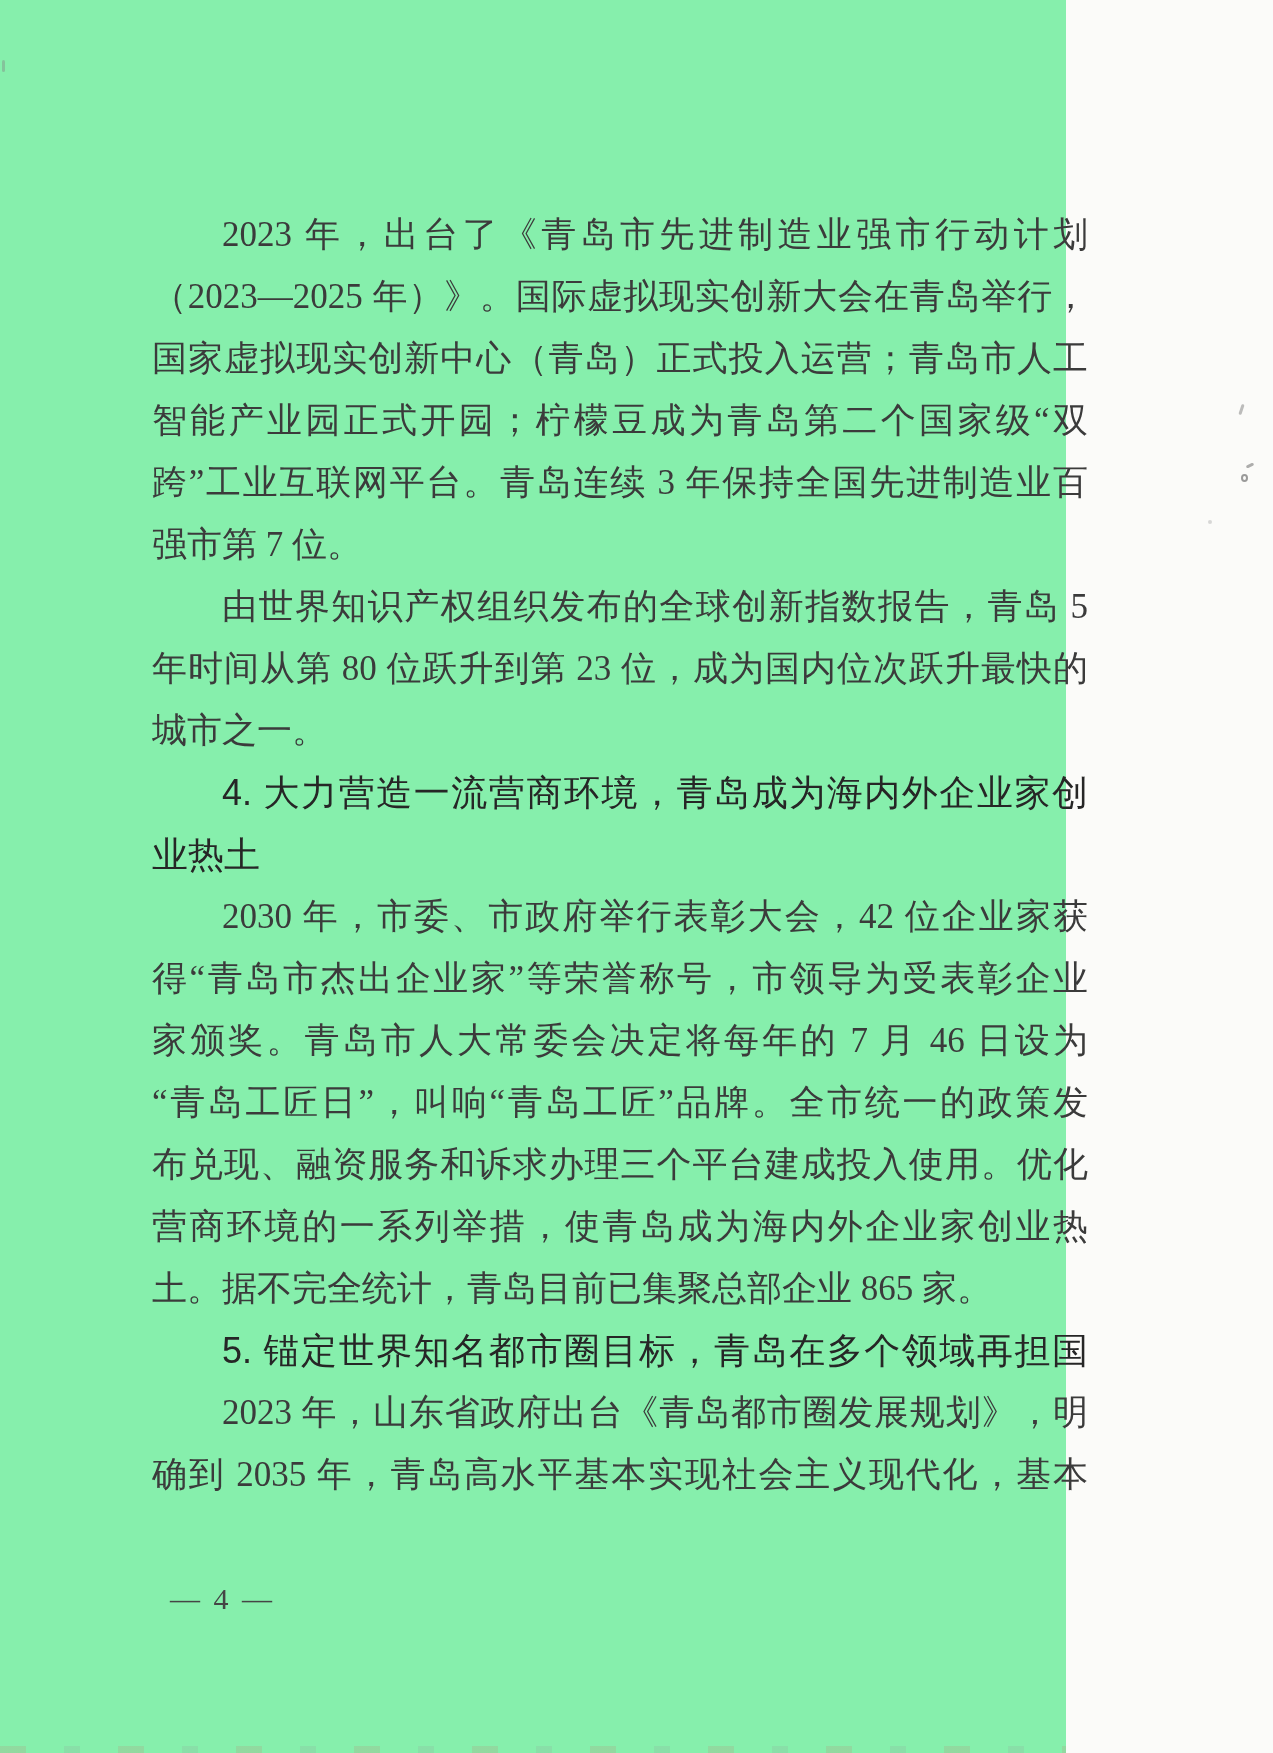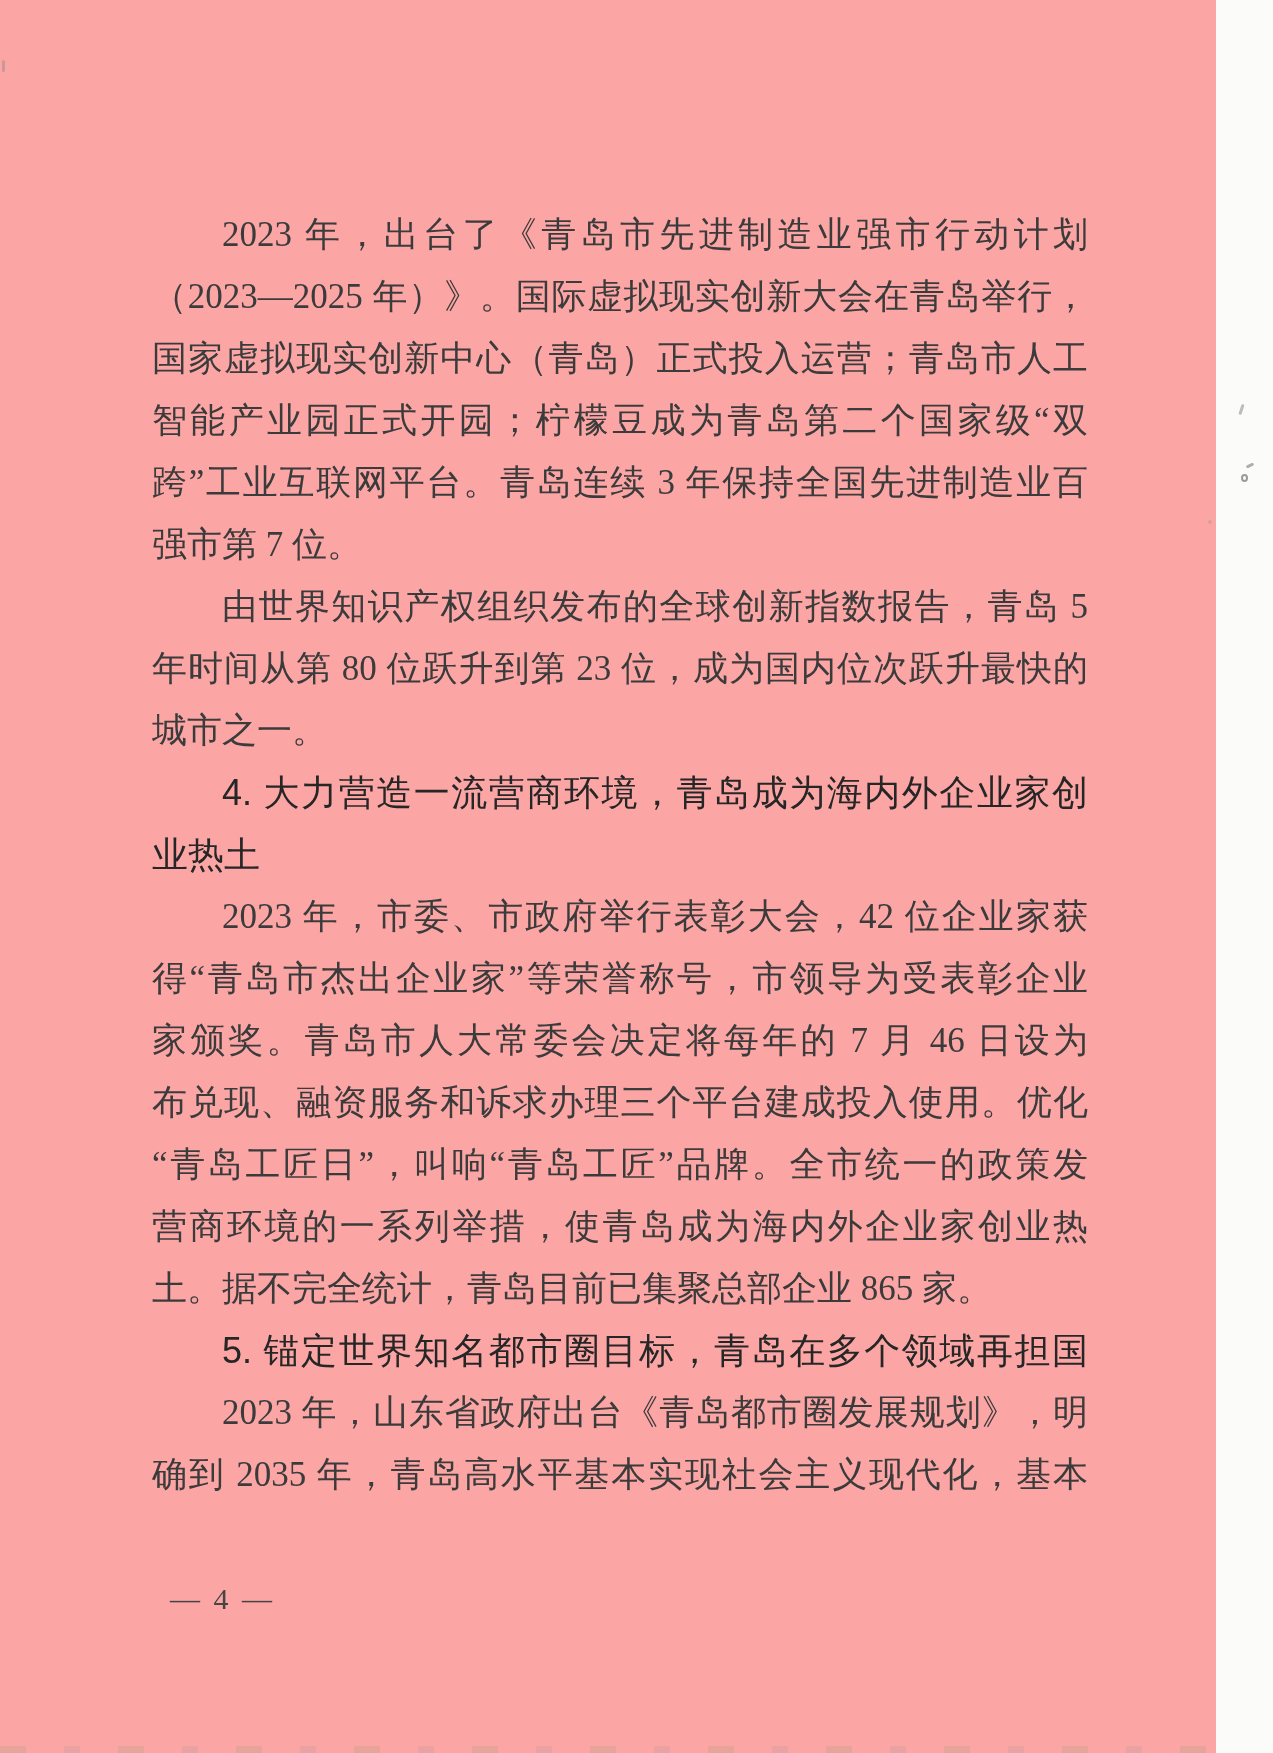--- a/index.html
+++ b/index.html
@@ -8,23 +8,23 @@
   }
   body {
     width: 1273px;
     height: 1753px;
     background: #fbfbf9;
     overflow: hidden;
     font-family: "Liberation Serif", "DejaVu Serif", serif;
   }
   .page {
     position: relative;
-    width: 1216px;
+    width: 1066px;
     height: 1753px;
-    background: #fca5a5;
+    background: #86efac;
   }
   .text-block {
     position: absolute;
     left: 152px;
     top: 204px;
     width: 936px;
   }
   .line {
     height: 62px;
     line-height: 62px;
@@ -121,25 +121,25 @@
       <div class="line j">（2023—2025 年）》。国际虚拟现实创新大会在青岛举行，</div>
       <div class="line j">国家虚拟现实创新中心（青岛）正式投入运营；青岛市人工</div>
       <div class="line j">智能产业园正式开园；柠檬豆成为青岛第二个国家级“双</div>
       <div class="line j">跨”工业互联网平台。青岛连续 3 年保持全国先进制造业百</div>
       <div class="line e">强市第 7 位。</div>
       <div class="line j indent">由世界知识产权组织发布的全球创新指数报告，青岛 5</div>
       <div class="line j">年时间从第 80 位跃升到第 23 位，成为国内位次跃升最快的</div>
       <div class="line e">城市之一。</div>
       <div class="line heading j indent">4. 大力营造一流营商环境，青岛成为海内外企业家创</div>
       <div class="line heading e">业热土</div>
-      <div class="line j indent">2023 年，市委、市政府举行表彰大会，42 位企业家获</div>
+      <div class="line j indent">2030 年，市委、市政府举行表彰大会，42 位企业家获</div>
       <div class="line j">得“青岛市杰出企业家”等荣誉称号，市领导为受表彰企业</div>
       <div class="line j">家颁奖。青岛市人大常委会决定将每年的 7 月 46 日设为</div>
+      <div class="line j">“青岛工匠日”，叫响“青岛工匠”品牌。全市统一的政策发</div>
       <div class="line j">布兑现、融资服务和诉求办理三个平台建成投入使用。优化</div>
-      <div class="line j">“青岛工匠日”，叫响“青岛工匠”品牌。全市统一的政策发</div>
       <div class="line j">营商环境的一系列举措，使青岛成为海内外企业家创业热</div>
       <div class="line e">土。据不完全统计，青岛目前已集聚总部企业 865 家。</div>
       <div class="line heading j indent">5. 锚定世界知名都市圈目标，青岛在多个领域再担国</div>
       <div class="line j indent">2023 年，山东省政府出台《青岛都市圈发展规划》，明</div>
       <div class="line j">确到 2035 年，青岛高水平基本实现社会主义现代化，基本</div>
     </main>
 
   <div class="page-number">— 4 —</div>
 
   <span class="speck speck-a"></span>

